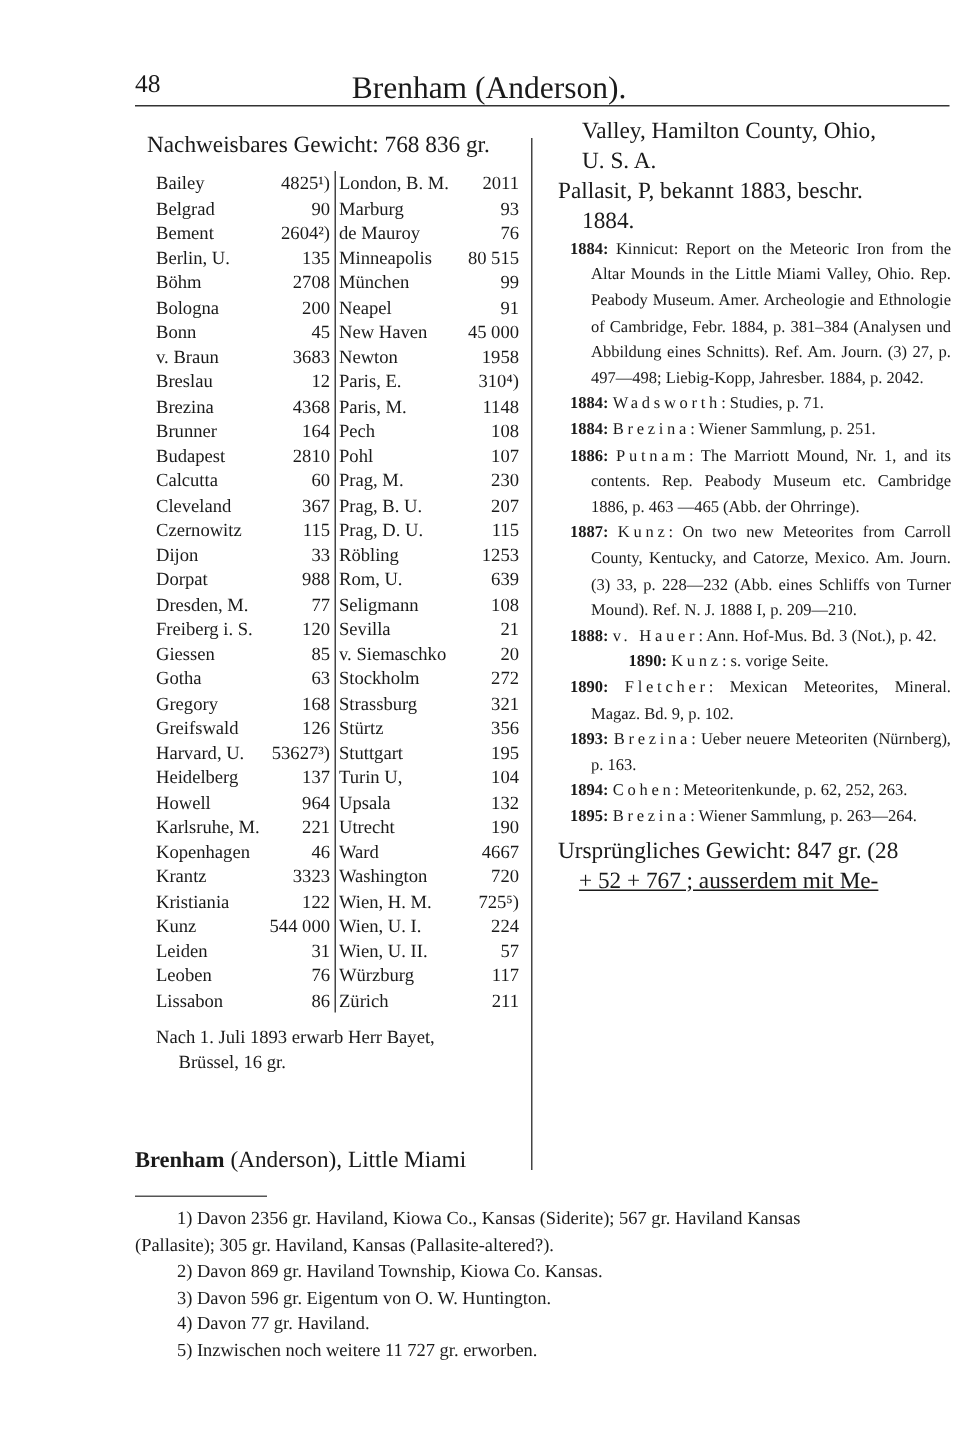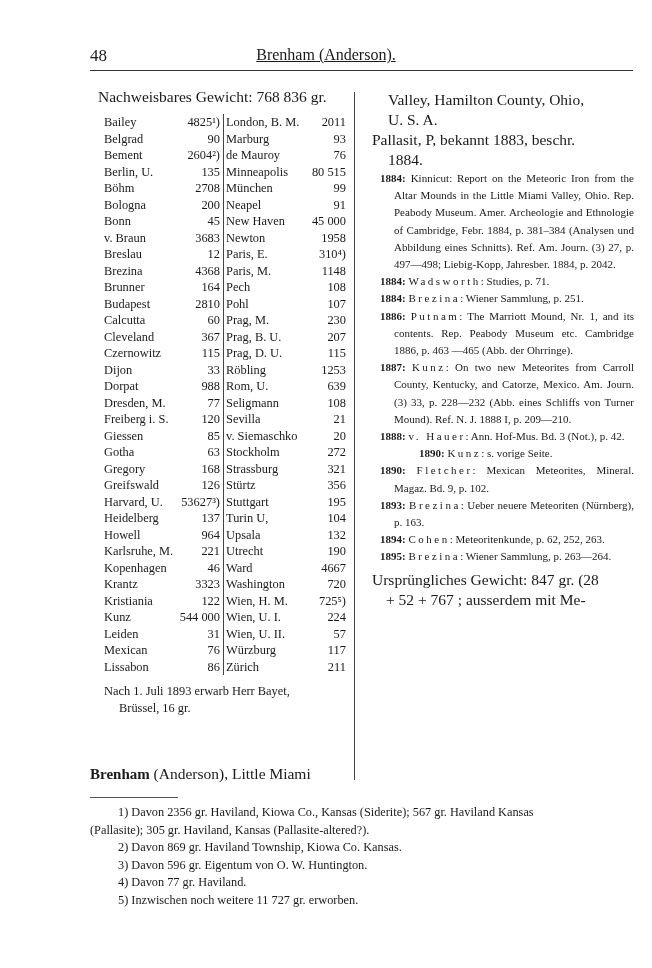--- a/index.html
+++ b/index.html
@@ -2,49 +2,49 @@
 <html><head>
 <meta charset="utf-8">
 <style>
   html, body { margin: 0; padding: 0; background: #ffffff; }
   body {
     width: 652px; height: 968px; position: relative; overflow: hidden;
     font-family: "Liberation Serif", "DejaVu Serif", serif;
     color: #1a1a1a;
   }
   .page-num { position: absolute; left: 90px; top: 46px; font-size: 17px; }
-  .running-head { position: absolute; left: 0; width: 652px; top: 46px; text-align: center; font-size: 16px; text-decoration: underline; }
+  .running-head { position: absolute; left: 0; width: 652px; top: 46px; text-align: center; font-size: 21px; }
   .head-rule { position: absolute; left: 90px; top: 70px; width: 543px; height: 1px; background: #333; }
 
   .col-divider { position: absolute; left: 354px; top: 92px; width: 1px; height: 688px; background: #444; }
 
   .left-col { position: absolute; left: 98px; top: 88px; width: 250px; }
   .left-title { font-size: 15.5px; margin-bottom: 8px; white-space: nowrap; }
 
   .coll-table { position: relative; width: 248px; font-size: 12.4px; line-height: 16.5px; }
   .coll-table .inner-divider { position: absolute; left: 125px; top: 0; bottom: 0; width: 1px; background: #444; }
   .coll-row { display: flex; height: 16.5px; }
   .cell-a { width: 125px; display: flex; justify-content: space-between; padding-left: 6px; padding-right: 3px; box-sizing: border-box; white-space: nowrap; }
   .cell-b { width: 123px; display: flex; justify-content: space-between; padding-left: 3px; box-sizing: border-box; white-space: nowrap; }
   .num { text-align: right; }
 
   .note-after { font-size: 12.4px; line-height: 17px; margin-top: 8px; padding-left: 6px; text-indent: 0; }
   .note-after .l2 { padding-left: 15px; }
 
   .left-heading { position: absolute; left: 90px; top: 765px; font-size: 15.5px; white-space: nowrap; }
   .left-heading .bold { font-family: Liberation Serif, serif; font-weight: bold; font-size: 15px; }
 
-  .right-col { position: absolute; left: 372px; top: 90px; width: 262px; }
+  .right-col { position: absolute; left: 372px; top: 78px; width: 262px; }
   .rc-big { font-size: 15.5px; line-height: 20px; }
   .rc-big .indent { padding-left: 16px; }
   .ref { font-size: 11px; line-height: 17.2px; text-align: justify; margin-left: 8px; }
   .ref .yr { font-weight: bold; }
   .ref .sp { letter-spacing: 2.5px; }
   .orig-weight { font-size: 15.5px; line-height: 20px; margin-top: 4px; }
-  .orig-weight .indent { padding-left: 14px; }
+  .orig-weight .indent { padding-left: 14px; text-decoration: underline; }
 
   .foot-rule { position: absolute; left: 90px; top: 797px; width: 88px; height: 1px; background: #555; }
   .footnotes { position: absolute; left: 90px; top: 804px; width: 545px; font-size: 12.3px; line-height: 17.5px; }
   .fn { padding-left: 28px; white-space: nowrap; }
   .fn.cont { padding-left: 0; }
 </style>
 </head>
 <body>
 
 <div>
@@ -374,21 +374,21 @@
           <span>Leiden</span>
           <span class="num">31</span>
         </div>
         <div class="cell-b">
           <span>Wien, U. II.</span>
           <span class="num">57</span>
         </div>
       </div>
       <div class="coll-row">
         <div class="cell-a">
-          <span>Mexican</span>
+          <span>Leoben</span>
           <span class="num">76</span>
         </div>
         <div class="cell-b">
           <span>Würzburg</span>
           <span class="num">117</span>
         </div>
       </div>
       <div class="coll-row">
         <div class="cell-a">
           <span>Lissabon</span>

